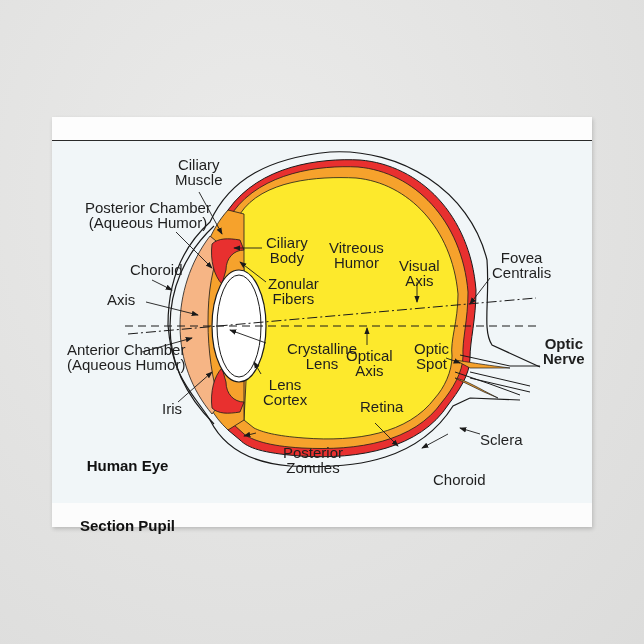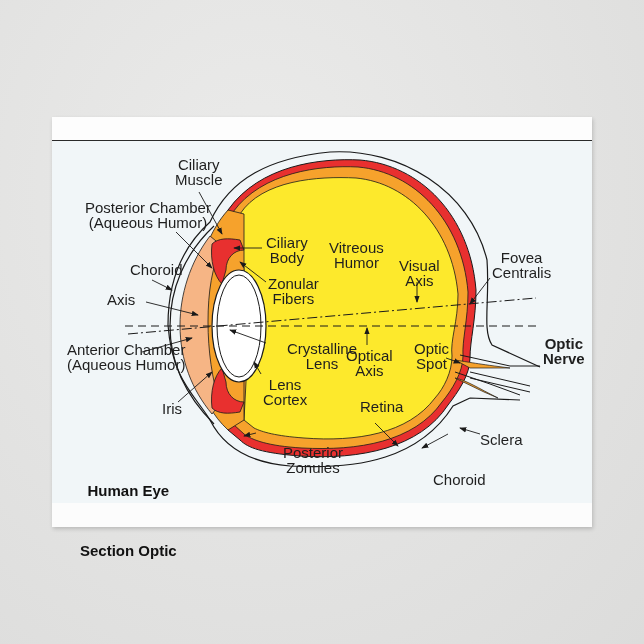--- a/index.html
+++ b/index.html
@@ -16,21 +16,21 @@
   .card-top {
     position:absolute; left:0; top:0; width:540px; height:23px; background:#fdfdfd;
     border-bottom:1.5px solid #2a2a2a;
   }
   .card-panel {
     position:absolute; left:0; top:24px; width:540px; height:362px; background:#f1f6f8;
   }
   .card-bottom { position:absolute; left:0; top:386px; width:540px; height:24px; background:#fcfcfc; }
   svg.diagram { position:absolute; left:0; top:0; }
   .lbl { position:absolute; font-size:15px; line-height:15px; color:#1f1f1f; text-align:center; white-space:pre; }
-  .title { position:absolute; left:80px; top:441px; font-size:15px; line-height:20px; font-weight:bold; color:#111; text-align:center; white-space:pre; }
+  .title { position:absolute; left:80px; top:416px; font-size:15px; line-height:20px; font-weight:bold; color:#111; text-align:center; white-space:pre; }
 </style>
 </head>
 <body>
 
 <div class="card">
   <div class="card-top"></div>
   <div class="card-panel"></div>
   <div class="card-bottom"></div>
 </div>
 
@@ -120,14 +120,14 @@
 <div class="lbl" style="left:263px;top:377px;">Lens
 Cortex</div>
 <div class="lbl" style="left:283px;top:421px;margin-top:24px;">Posterior
 Zonules</div>
 <div class="lbl" style="left:360px;top:399px;">Retina</div>
 <div class="lbl" style="left:480px;top:432px;">Sclera</div>
 <div class="lbl" style="left:433px;top:472px;">Choroid</div>
 
 <div class="title">
   <div>Human Eye</div>
-  <div>Section Optic</div>
+  <div>Section Pupil</div>
 </div>
 
 </body></html>

